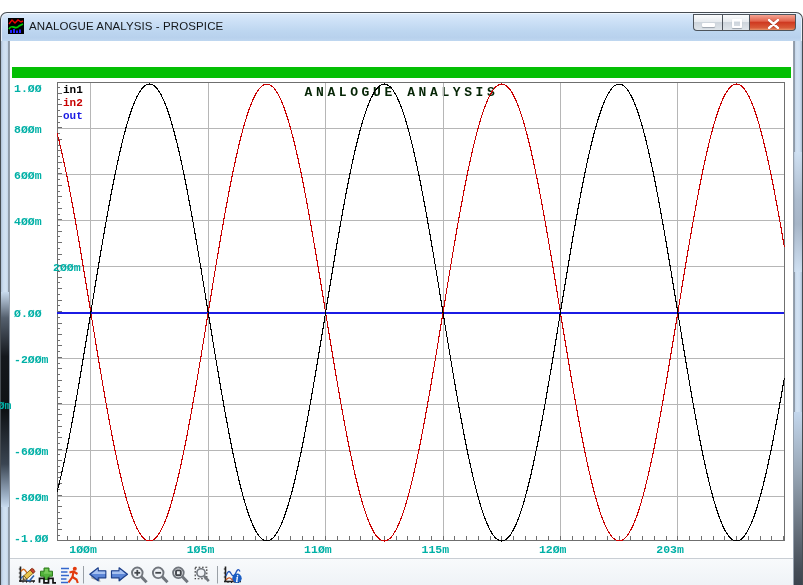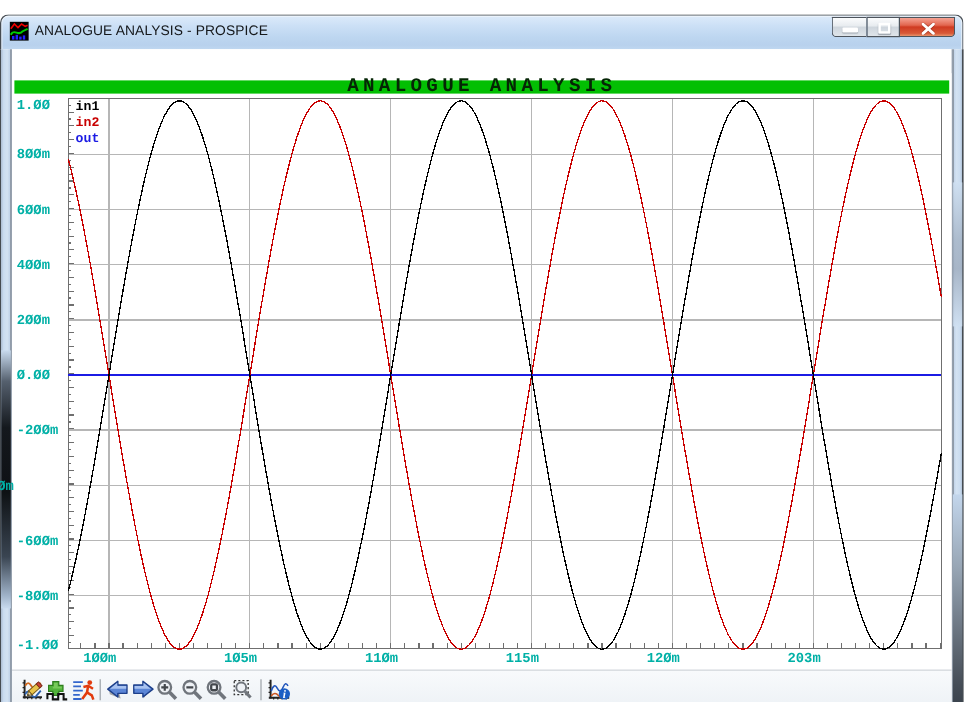--- a/index.html
+++ b/index.html
@@ -36,22 +36,22 @@
 #bmax .g { position:absolute; left:8.5px; top:3.5px; width:10px; height:9px; border:2px solid #fff;
   border-radius:1px; box-shadow:0 1px 1px #9aa2ab; }
 #bclose svg { position:absolute; left:17.5px; top:3.5px; }
 
 #menubar { position:absolute; left:10px; top:29px; width:783px; height:20px;
   background:linear-gradient(#f9fbfd,#eef3f9); border-bottom:1px solid #d3d7dc; }
 .mi { position:absolute; top:3.5px; font-size:12px; color:#111; }
 
 #client { position:absolute; left:10px; top:49px; width:783px; height:498px; background:#fff; }
 #greenbar { position:absolute; left:12px; top:55px; width:779px; height:11px; background:#03bf03; }
-#gtitle { position:absolute; left:0; top:51px; width:803px; text-align:center;
-  font-family:"Liberation Mono",monospace; font-size:16px; font-weight:bold; color:#052505;
+#gtitle { position:absolute; left:0; top:73px; width:803px; text-align:center;
+  font-family:"Liberation Mono",monospace; font-size:13px; font-weight:bold; color:#052505;
   letter-spacing:3.6px; }
 .cy { position:absolute; font-family:Liberation Mono, monospace; font-size:11.5px; font-weight:bold;
   color:#00b0a6; text-align:left; width:40px; }
 .cx { position:absolute; font-family:"Liberation Mono",monospace; font-size:11.5px; font-weight:bold;
   color:#00b0a6; text-align:left; }
 .leg { position:absolute; left:63px; font-family:"Liberation Mono",monospace; font-size:11px;
   font-weight:bold; }
 
 #tbsep { position:absolute; left:10px; top:546px; width:783px; height:1px; background:#c9ced4; }
 #toolbar { position:absolute; left:10px; top:547px; width:783px; height:29px;
@@ -258,21 +258,21 @@
 <line x1="57" y1="517.5" x2="61.5" y2="517.5" stroke="#6f6f6f" stroke-width="1"></line>
 <line x1="57" y1="523.3" x2="59.5" y2="523.3" stroke="#6f6f6f" stroke-width="1"></line>
 <line x1="57" y1="300.5" x2="784.4" y2="300.5" stroke="#1b1be4" stroke-width="2"></line>
 <polyline points="57.0,120.9 59.0,128.7 61.0,137.0 63.0,145.8 65.0,155.0 67.0,164.6 69.0,174.6 71.0,185.0 73.0,195.7 75.0,206.7 77.0,218.0 79.0,229.5 81.0,241.3 83.0,253.2 85.0,265.2 87.0,277.3 89.0,289.5 91.0,301.7 93.0,313.9 95.0,326.1 97.0,338.2 99.0,350.2 101.0,362.1 103.0,373.8 105.0,385.3 107.0,396.5 109.0,407.4 111.0,418.1 113.0,428.4 115.0,438.3 117.0,447.9 119.0,457.0 121.0,465.7 123.0,473.9 125.0,481.6 127.0,488.8 129.0,495.5 131.0,501.6 133.0,507.1 135.0,512.0 137.0,516.3 139.0,520.0 141.0,523.1 143.0,525.6 145.0,527.3 147.0,528.5 149.0,529.0 151.0,528.8 153.0,528.0 155.0,526.5 157.0,524.4 159.0,521.7 161.0,518.3 163.0,514.3 165.0,509.6 167.0,504.4 169.0,498.6 171.0,492.2 173.0,485.3 175.0,477.8 177.0,469.9 179.0,461.4 181.0,452.5 183.0,443.2 185.0,433.4 187.0,423.3 189.0,412.8 191.0,402.0 193.0,390.9 195.0,379.5 197.0,368.0 199.0,356.2 201.0,344.3 203.0,332.2 205.0,320.0 207.0,307.8 209.0,295.6 211.0,283.4 213.0,271.2 215.0,259.1 217.0,247.2 219.0,235.4 221.0,223.8 223.0,212.4 225.0,201.2 227.0,190.3 229.0,179.8 231.0,169.6 233.0,159.7 235.0,150.3 237.0,141.3 239.0,132.8 241.0,124.7 243.0,117.2 245.0,110.1 247.0,103.6 249.0,97.7 251.0,92.4 253.0,87.6 255.0,83.5 257.0,80.0 259.0,77.1 261.0,74.8 263.0,73.2 265.0,72.3 267.0,72.0 269.0,72.4 271.0,73.4 273.0,75.0 275.0,77.3 277.0,80.3 279.0,83.9 281.0,88.1 283.0,92.9 285.0,98.3 287.0,104.3 289.0,110.8 291.0,117.9 293.0,125.5 295.0,133.6 297.0,142.2 299.0,151.2 301.0,160.7 303.0,170.6 305.0,180.8 307.0,191.4 309.0,202.3 311.0,213.5 313.0,224.9 315.0,236.6 317.0,248.4 319.0,260.4 321.0,272.4 323.0,284.6 325.0,296.8 327.0,309.1 329.0,321.3 331.0,333.4 333.0,345.5 335.0,357.4 337.0,369.1 339.0,380.7 341.0,392.0 343.0,403.1 345.0,413.9 347.0,424.3 349.0,434.4 351.0,444.1 353.0,453.4 355.0,462.3 357.0,470.7 359.0,478.6 361.0,486.0 363.0,492.9 365.0,499.2 367.0,504.9 369.0,510.1 371.0,514.7 373.0,518.6 375.0,522.0 377.0,524.7 379.0,526.7 381.0,528.1 383.0,528.9 385.0,529.0 387.0,528.4 389.0,527.2 391.0,525.3 393.0,522.8 395.0,519.7 397.0,515.9 399.0,511.5 401.0,506.6 403.0,501.0 405.0,494.8 407.0,488.1 409.0,480.9 411.0,473.1 413.0,464.9 415.0,456.1 417.0,447.0 419.0,437.4 421.0,427.4 423.0,417.0 425.0,406.4 427.0,395.4 429.0,384.1 431.0,372.6 433.0,360.9 435.0,349.0 437.0,337.0 439.0,324.9 441.0,312.7 443.0,300.5 445.0,288.3 447.0,276.1 449.0,264.0 451.0,252.0 453.0,240.1 455.0,228.4 457.0,216.9 459.0,205.6 461.0,194.6 463.0,184.0 465.0,173.6 467.0,163.6 469.0,154.0 471.0,144.9 473.0,136.1 475.0,127.9 477.0,120.1 479.0,112.9 481.0,106.2 483.0,100.0 485.0,94.4 487.0,89.5 489.0,85.1 491.0,81.3 493.0,78.2 495.0,75.7 497.0,73.8 499.0,72.6 501.0,72.0 503.0,72.1 505.0,72.9 507.0,74.3 509.0,76.3 511.0,79.0 513.0,82.4 515.0,86.3 517.0,90.9 519.0,96.1 521.0,101.8 523.0,108.1 525.0,115.0 527.0,122.4 529.0,130.3 531.0,138.7 533.0,147.6 535.0,156.9 537.0,166.6 539.0,176.7 541.0,187.1 543.0,197.9 545.0,209.0 547.0,220.3 549.0,231.9 551.0,243.6 553.0,255.5 555.0,267.6 557.0,279.7 559.0,291.9 561.0,304.2 563.0,316.4 565.0,328.6 567.0,340.6 569.0,352.6 571.0,364.4 573.0,376.1 575.0,387.5 577.0,398.7 579.0,409.6 581.0,420.2 583.0,430.4 585.0,440.3 587.0,449.8 589.0,458.8 591.0,467.4 593.0,475.5 595.0,483.1 597.0,490.2 599.0,496.7 601.0,502.7 603.0,508.1 605.0,512.9 607.0,517.1 609.0,520.7 611.0,523.7 613.0,526.0 615.0,527.6 617.0,528.6 619.0,529.0 621.0,528.7 623.0,527.8 625.0,526.2 627.0,523.9 629.0,521.0 631.0,517.5 633.0,513.4 635.0,508.6 637.0,503.3 639.0,497.4 641.0,490.9 643.0,483.8 645.0,476.3 647.0,468.2 649.0,459.7 651.0,450.7 653.0,441.3 655.0,431.4 657.0,421.2 659.0,410.7 661.0,399.8 663.0,388.6 665.0,377.2 667.0,365.6 669.0,353.8 671.0,341.9 673.0,329.8 675.0,317.6 677.0,305.4 679.0,293.2 681.0,281.0 683.0,268.8 685.0,256.7 687.0,244.8 689.0,233.0 691.0,221.5 693.0,210.1 695.0,199.0 697.0,188.2 699.0,177.7 701.0,167.6 703.0,157.8 705.0,148.5 707.0,139.6 709.0,131.1 711.0,123.2 713.0,115.7 715.0,108.8 717.0,102.4 719.0,96.6 721.0,91.4 723.0,86.7 725.0,82.7 727.0,79.3 729.0,76.6 731.0,74.5 733.0,73.0 735.0,72.2 737.0,72.0 739.0,72.5 741.0,73.7 743.0,75.4 745.0,77.9 747.0,81.0 749.0,84.7 751.0,89.0 753.0,93.9 755.0,99.4 757.0,105.5 759.0,112.2 761.0,119.4 763.0,127.1 765.0,135.3 767.0,144.0 769.0,153.1 771.0,162.7 773.0,172.6 775.0,182.9 777.0,193.6 779.0,204.5 781.0,215.7 783.0,227.2 784.4,235.4" fill="none" stroke="#c80000" stroke-width="1.1"></polyline>
 <polyline points="57.0,480.1 59.0,472.3 61.0,464.0 63.0,455.2 65.0,446.0 67.0,436.4 69.0,426.4 71.0,416.0 73.0,405.3 75.0,394.3 77.0,383.0 79.0,371.5 81.0,359.7 83.0,347.8 85.0,335.8 87.0,323.7 89.0,311.5 91.0,299.3 93.0,287.1 95.0,274.9 97.0,262.8 99.0,250.8 101.0,238.9 103.0,227.2 105.0,215.7 107.0,204.5 109.0,193.6 111.0,182.9 113.0,172.6 115.0,162.7 117.0,153.1 119.0,144.0 121.0,135.3 123.0,127.1 125.0,119.4 127.0,112.2 129.0,105.5 131.0,99.4 133.0,93.9 135.0,89.0 137.0,84.7 139.0,81.0 141.0,77.9 143.0,75.4 145.0,73.7 147.0,72.5 149.0,72.0 151.0,72.2 153.0,73.0 155.0,74.5 157.0,76.6 159.0,79.3 161.0,82.7 163.0,86.7 165.0,91.4 167.0,96.6 169.0,102.4 171.0,108.8 173.0,115.7 175.0,123.2 177.0,131.1 179.0,139.6 181.0,148.5 183.0,157.8 185.0,167.6 187.0,177.7 189.0,188.2 191.0,199.0 193.0,210.1 195.0,221.5 197.0,233.0 199.0,244.8 201.0,256.7 203.0,268.8 205.0,281.0 207.0,293.2 209.0,305.4 211.0,317.6 213.0,329.8 215.0,341.9 217.0,353.8 219.0,365.6 221.0,377.2 223.0,388.6 225.0,399.8 227.0,410.7 229.0,421.2 231.0,431.4 233.0,441.3 235.0,450.7 237.0,459.7 239.0,468.2 241.0,476.3 243.0,483.8 245.0,490.9 247.0,497.4 249.0,503.3 251.0,508.6 253.0,513.4 255.0,517.5 257.0,521.0 259.0,523.9 261.0,526.2 263.0,527.8 265.0,528.7 267.0,529.0 269.0,528.6 271.0,527.6 273.0,526.0 275.0,523.7 277.0,520.7 279.0,517.1 281.0,512.9 283.0,508.1 285.0,502.7 287.0,496.7 289.0,490.2 291.0,483.1 293.0,475.5 295.0,467.4 297.0,458.8 299.0,449.8 301.0,440.3 303.0,430.4 305.0,420.2 307.0,409.6 309.0,398.7 311.0,387.5 313.0,376.1 315.0,364.4 317.0,352.6 319.0,340.6 321.0,328.6 323.0,316.4 325.0,304.2 327.0,291.9 329.0,279.7 331.0,267.6 333.0,255.5 335.0,243.6 337.0,231.9 339.0,220.3 341.0,209.0 343.0,197.9 345.0,187.1 347.0,176.7 349.0,166.6 351.0,156.9 353.0,147.6 355.0,138.7 357.0,130.3 359.0,122.4 361.0,115.0 363.0,108.1 365.0,101.8 367.0,96.1 369.0,90.9 371.0,86.3 373.0,82.4 375.0,79.0 377.0,76.3 379.0,74.3 381.0,72.9 383.0,72.1 385.0,72.0 387.0,72.6 389.0,73.8 391.0,75.7 393.0,78.2 395.0,81.3 397.0,85.1 399.0,89.5 401.0,94.4 403.0,100.0 405.0,106.2 407.0,112.9 409.0,120.1 411.0,127.9 413.0,136.1 415.0,144.9 417.0,154.0 419.0,163.6 421.0,173.6 423.0,184.0 425.0,194.6 427.0,205.6 429.0,216.9 431.0,228.4 433.0,240.1 435.0,252.0 437.0,264.0 439.0,276.1 441.0,288.3 443.0,300.5 445.0,312.7 447.0,324.9 449.0,337.0 451.0,349.0 453.0,360.9 455.0,372.6 457.0,384.1 459.0,395.4 461.0,406.4 463.0,417.0 465.0,427.4 467.0,437.4 469.0,447.0 471.0,456.1 473.0,464.9 475.0,473.1 477.0,480.9 479.0,488.1 481.0,494.8 483.0,501.0 485.0,506.6 487.0,511.5 489.0,515.9 491.0,519.7 493.0,522.8 495.0,525.3 497.0,527.2 499.0,528.4 501.0,529.0 503.0,528.9 505.0,528.1 507.0,526.7 509.0,524.7 511.0,522.0 513.0,518.6 515.0,514.7 517.0,510.1 519.0,504.9 521.0,499.2 523.0,492.9 525.0,486.0 527.0,478.6 529.0,470.7 531.0,462.3 533.0,453.4 535.0,444.1 537.0,434.4 539.0,424.3 541.0,413.9 543.0,403.1 545.0,392.0 547.0,380.7 549.0,369.1 551.0,357.4 553.0,345.5 555.0,333.4 557.0,321.3 559.0,309.1 561.0,296.8 563.0,284.6 565.0,272.4 567.0,260.4 569.0,248.4 571.0,236.6 573.0,224.9 575.0,213.5 577.0,202.3 579.0,191.4 581.0,180.8 583.0,170.6 585.0,160.7 587.0,151.2 589.0,142.2 591.0,133.6 593.0,125.5 595.0,117.9 597.0,110.8 599.0,104.3 601.0,98.3 603.0,92.9 605.0,88.1 607.0,83.9 609.0,80.3 611.0,77.3 613.0,75.0 615.0,73.4 617.0,72.4 619.0,72.0 621.0,72.3 623.0,73.2 625.0,74.8 627.0,77.1 629.0,80.0 631.0,83.5 633.0,87.6 635.0,92.4 637.0,97.7 639.0,103.6 641.0,110.1 643.0,117.2 645.0,124.7 647.0,132.8 649.0,141.3 651.0,150.3 653.0,159.7 655.0,169.6 657.0,179.8 659.0,190.3 661.0,201.2 663.0,212.4 665.0,223.8 667.0,235.4 669.0,247.2 671.0,259.1 673.0,271.2 675.0,283.4 677.0,295.6 679.0,307.8 681.0,320.0 683.0,332.2 685.0,344.3 687.0,356.2 689.0,368.0 691.0,379.5 693.0,390.9 695.0,402.0 697.0,412.8 699.0,423.3 701.0,433.4 703.0,443.2 705.0,452.5 707.0,461.4 709.0,469.9 711.0,477.8 713.0,485.3 715.0,492.2 717.0,498.6 719.0,504.4 721.0,509.6 723.0,514.3 725.0,518.3 727.0,521.7 729.0,524.4 731.0,526.5 733.0,528.0 735.0,528.8 737.0,529.0 739.0,528.5 741.0,527.3 743.0,525.6 745.0,523.1 747.0,520.0 749.0,516.3 751.0,512.0 753.0,507.1 755.0,501.6 757.0,495.5 759.0,488.8 761.0,481.6 763.0,473.9 765.0,465.7 767.0,457.0 769.0,447.9 771.0,438.3 773.0,428.4 775.0,418.1 777.0,407.4 779.0,396.5 781.0,385.3 783.0,373.8 784.4,365.6" fill="none" stroke="#000000" stroke-width="1.1"></polyline>
 </svg>
  <div class="cy" style="right:749px;top:69.5px;">1.ØØ</div>
 <div class="cy" style="right:749px;top:111.4px;">8ØØm</div>
 <div class="cy" style="right:749px;top:157.3px;">6ØØm</div>
 <div class="cy" style="right:749px;top:203.2px;">4ØØm</div>
-<div class="cy" style="right:749px;top:249.1px;">2ØØm</div>
+<div class="cy" style="right:710px;top:249.1px;">2ØØm</div>
 <div class="cy" style="right:749px;top:295.0px;">Ø.ØØ</div>
 <div class="cy" style="right:749px;top:340.9px;">-2ØØm</div>
 <div class="cy" style="right:786px;top:386.8px;">-4ØØm</div>
 <div class="cy" style="right:749px;top:432.7px;">-6ØØm</div>
 <div class="cy" style="right:749px;top:478.6px;">-8ØØm</div>
 <div class="cy" style="right:749px;top:519.5px;">-1.ØØ</div>
  <div class="cx" style="left:69.3px;top:530.5px;width:48px;">1ØØm</div>
 <div class="cx" style="left:186.7px;top:530.5px;width:48px;">1Ø5m</div>
 <div class="cx" style="left:304.1px;top:530.5px;width:48px;">11Øm</div>
 <div class="cx" style="left:421.5px;top:530.5px;width:48px;">115m</div>

